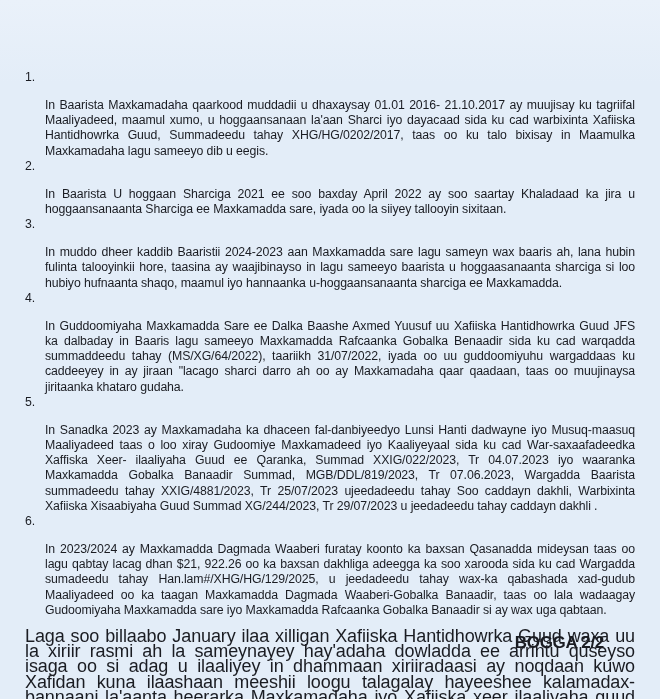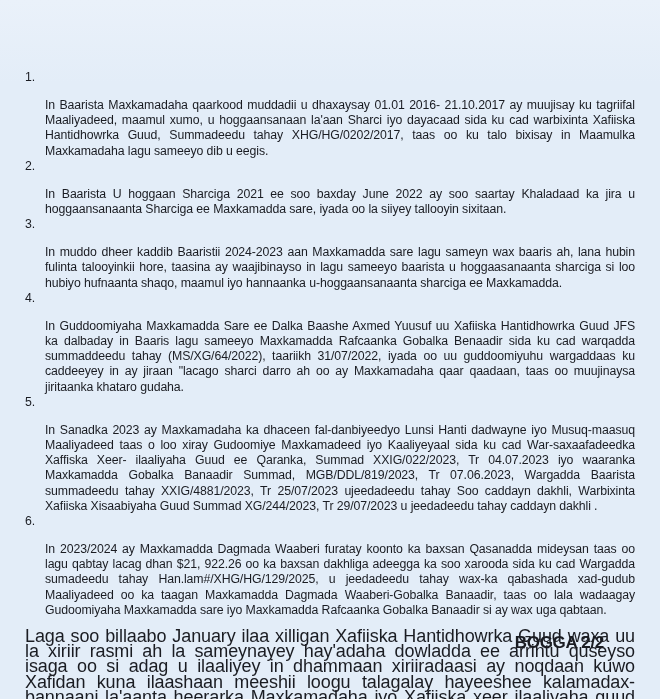--- a/index.html
+++ b/index.html
@@ -73,21 +73,21 @@
 
 <div class="page">
 
   <ol class="findings">
     <li class="finding">
       <span class="num">1.</span>
       <span class="txt">In Baarista Maxkamadaha qaarkood muddadii u dhaxaysay 01.01 2016- 21.10.2017 ay muujisay ku tagriifal Maaliyadeed, maamul xumo, u hoggaansanaan la'aan Sharci iyo dayacaad sida ku cad warbixinta Xafiiska Hantidhowrka Guud, Summadeedu tahay XHG/HG/0202/2017, taas oo ku talo bixisay in Maamulka Maxkamadaha lagu sameeyo dib u eegis.</span>
     </li>
     <li class="finding">
       <span class="num">2.</span>
-      <span class="txt">In Baarista U hoggaan Sharciga 2021 ee soo baxday June 2022 ay soo saartay Khaladaad ka jira u hoggaansanaanta Sharciga ee Maxkamadda sare, iyada oo la siiyey tallooyin sixitaan.</span>
+      <span class="txt">In Baarista U hoggaan Sharciga 2021 ee soo baxday April 2022 ay soo saartay Khaladaad ka jira u hoggaansanaanta Sharciga ee Maxkamadda sare, iyada oo la siiyey tallooyin sixitaan.</span>
     </li>
     <li class="finding">
       <span class="num">3.</span>
       <span class="txt">In muddo dheer kaddib Baaristii 2024-2023 aan Maxkamadda sare lagu sameyn wax baaris ah, lana hubin fulinta talooyinkii hore, taasina ay waajibinayso in lagu sameeyo baarista u hoggaasanaanta sharciga si loo hubiyo hufnaanta shaqo, maamul iyo hannaanka u-hoggaansanaanta sharciga ee Maxkamadda.</span>
     </li>
     <li class="finding">
       <span class="num">4.</span>
       <span class="txt">In Guddoomiyaha Maxkamadda Sare ee Dalka Baashe Axmed Yuusuf uu Xafiiska Hantidhowrka Guud JFS ka dalbaday in Baaris lagu sameeyo Maxkamadda Rafcaanka Gobalka Benaadir sida ku cad warqadda summaddeedu tahay (MS/XG/64/2022), taariikh 31/07/2022, iyada oo uu guddoomiyuhu wargaddaas ku caddeeyey in ay jiraan "lacago sharci darro ah oo ay Maxkamadaha qaar qaadaan, taas oo muujinaysa jiritaanka khataro gudaha.</span>
     </li>
     <li class="finding">

